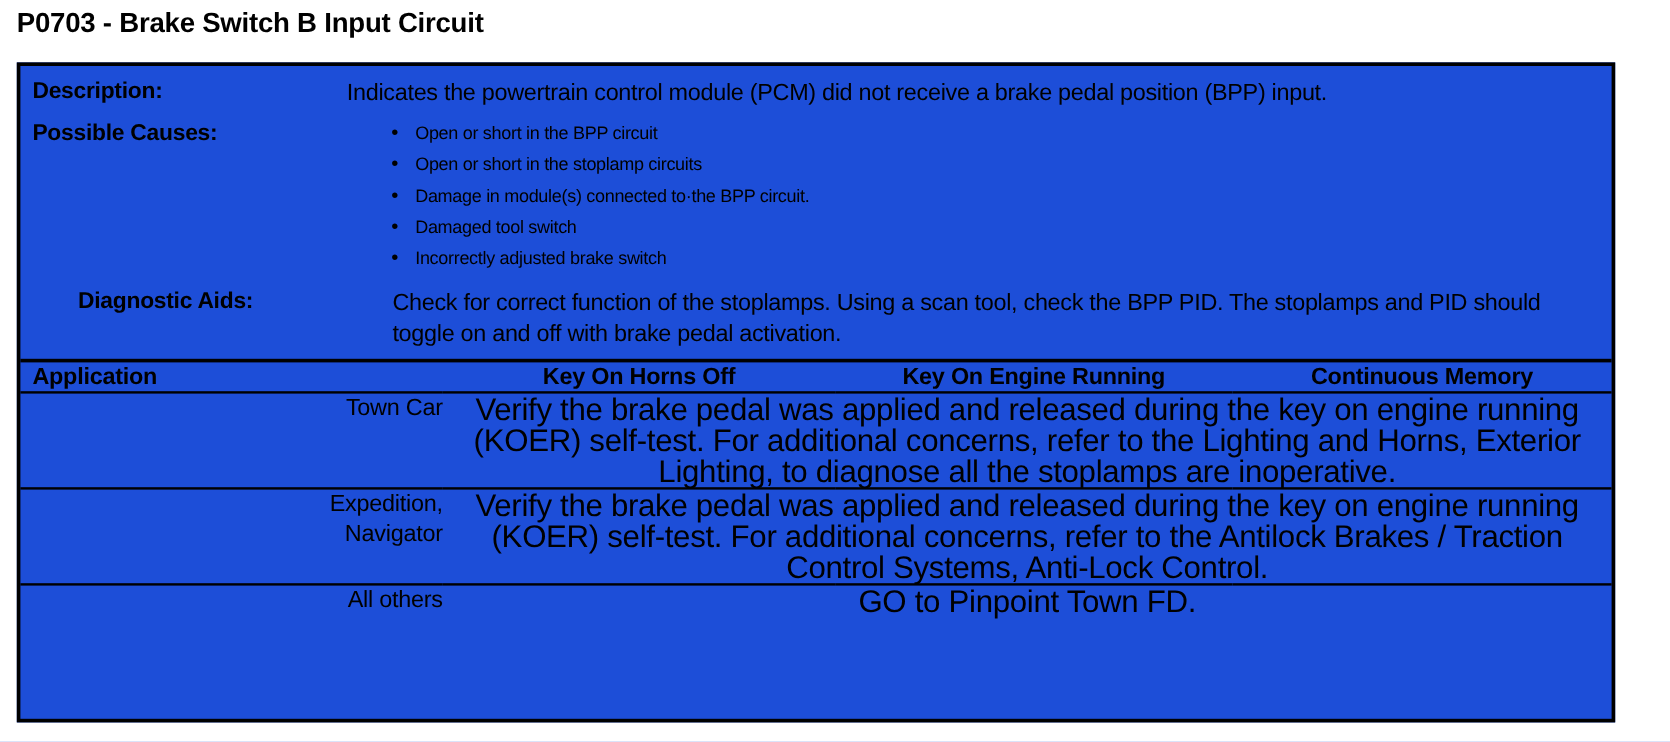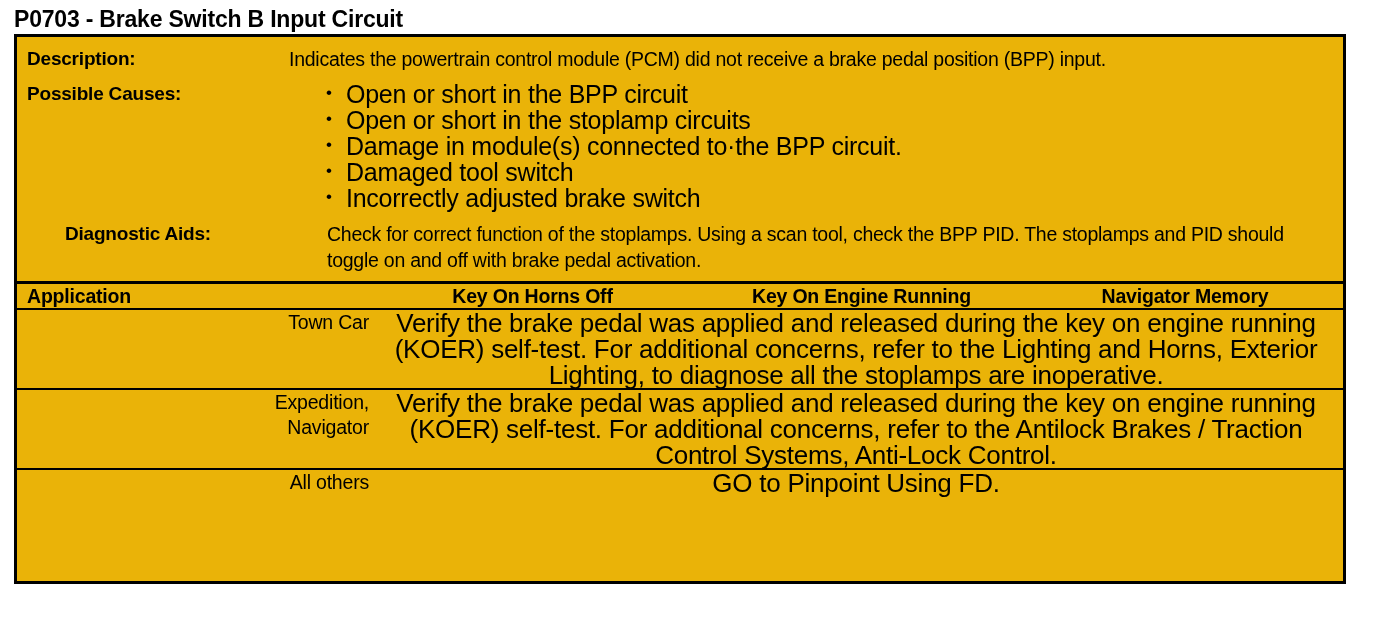--- a/index.html
+++ b/index.html
@@ -25,26 +25,26 @@
     font-size: 23px;
     font-weight: bold;
     letter-spacing: -0.2px;
     white-space: nowrap;
   }
 
   
   .doc-box {
     position: absolute;
     left: 14px;
-    top: 34px;
+    top: 52px;
     width: 1332px;
     height: 550px;
     border: 3px solid #000000;
     box-sizing: border-box;
-    background: #eab308;
+    background: #1d4ed8;
   }
 
   
   .info-section {
     position: relative;
     padding: 0;
   }
   .info-row {
     display: flex;
     align-items: flex-start;
@@ -72,21 +72,21 @@
   .row-aids        { margin-top: 10px; padding-bottom: 8px; padding-left: 38px; }
 
   ul.cause-list {
     list-style: none;
     margin: 0;
     padding: 0;
   }
   ul.cause-list li {
     position: relative;
     padding-left: 22px;
-    font-size: 25px;
+    font-size: 15px;
     line-height: 26px;
     letter-spacing: -0.25px;
     white-space: nowrap;
   }
   ul.cause-list li::before {
     content: "\2022";
     position: absolute;
     left: 2px;
     top: -1px;
     font-size: 17px;
@@ -193,33 +193,33 @@
       <col class="col-app">
       <col class="col-koeo">
       <col class="col-koer">
       <col class="col-cm">
     </colgroup>
     <tbody>
       <tr class="hdr-row">
         <td class="hdr-cell first">Application</td>
         <td class="hdr-cell">Key On Horns Off</td>
         <td class="hdr-cell">Key On Engine Running</td>
-        <td class="hdr-cell">Navigator Memory</td>
+        <td class="hdr-cell">Continuous Memory</td>
       </tr>
 
       <tr class="body-row">
         <td class="app-cell">Town Car</td>
         <td class="span-cell" colspan="3">Verify the brake pedal was applied and released during the key on engine running (KOER) self-test. For additional concerns, refer to the Lighting and Horns, Exterior Lighting, to diagnose all the stoplamps are inoperative.</td>
       </tr>
 
       <tr class="body-row">
         <td class="app-cell">Expedition,<br>Navigator</td>
         <td class="span-cell" colspan="3">Verify the brake pedal was applied and released during the key on engine running (KOER) self-test. For additional concerns, refer to the Antilock Brakes / Traction Control Systems, Anti-Lock Control.</td>
       </tr>
 
       <tr class="body-row last">
         <td class="app-cell">All others</td>
-        <td class="span-cell" colspan="3">GO to Pinpoint Using FD.</td>
+        <td class="span-cell" colspan="3">GO to Pinpoint Town FD.</td>
       </tr>
     </tbody>
   </table>
 
 </div>
 
 </body></html>

